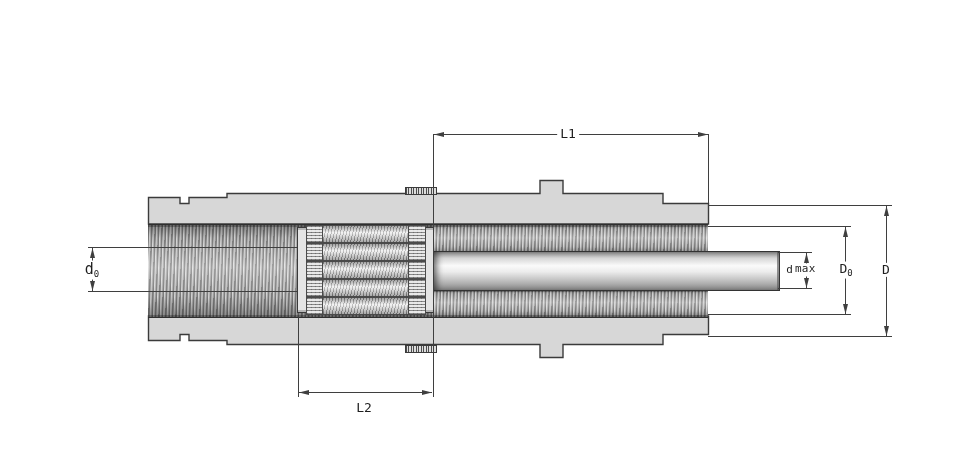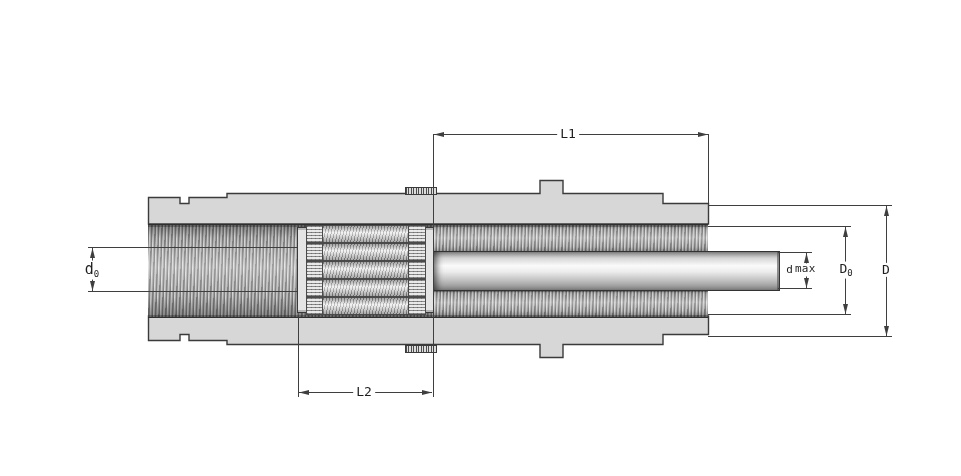--- a/index.html
+++ b/index.html
@@ -108,21 +108,21 @@
     <div class="abs vl" style="left:708px;top:134px;height:69px;"></div>
     <div class="abs hl" style="left:433px;top:134px;width:275px;"></div>
     <div class="abs ar ar-l" style="left:434px;top:132px;"></div>
     <div class="abs ar ar-r" style="left:698px;top:132px;"></div>
     <span class="dim-label" style="left:568px;top:134px;">L1</span>
 
     <div class="abs vl" style="left:298px;top:316px;height:81px;"></div>
     <div class="abs hl" style="left:298px;top:392px;width:134px;"></div>
     <div class="abs ar ar-l" style="left:299px;top:390px;"></div>
     <div class="abs ar ar-r" style="left:422px;top:390px;"></div>
-    <span class="dim-label" style="left:364px;top:392px;">L2</span>
+    <span class="dim-label" style="left:364px;top:408px;">L2</span>
 
     <div class="abs hl" style="left:88px;top:247px;width:209px;"></div>
     <div class="abs hl" style="left:88px;top:291px;width:209px;"></div>
     <div class="abs vl" style="left:92px;top:247px;height:44px;"></div>
     <div class="abs ar ar-u" style="left:90px;top:248px;"></div>
     <div class="abs ar ar-d" style="left:90px;top:281px;"></div>
     <span class="dim-label" style="left:92px;top:270px;font-size:15px;"><span>d</span><span class="sub">0</span></span>
 
     <div class="abs hl" style="left:778px;top:252px;width:34px;"></div>
     <div class="abs hl" style="left:778px;top:288px;width:34px;"></div>

